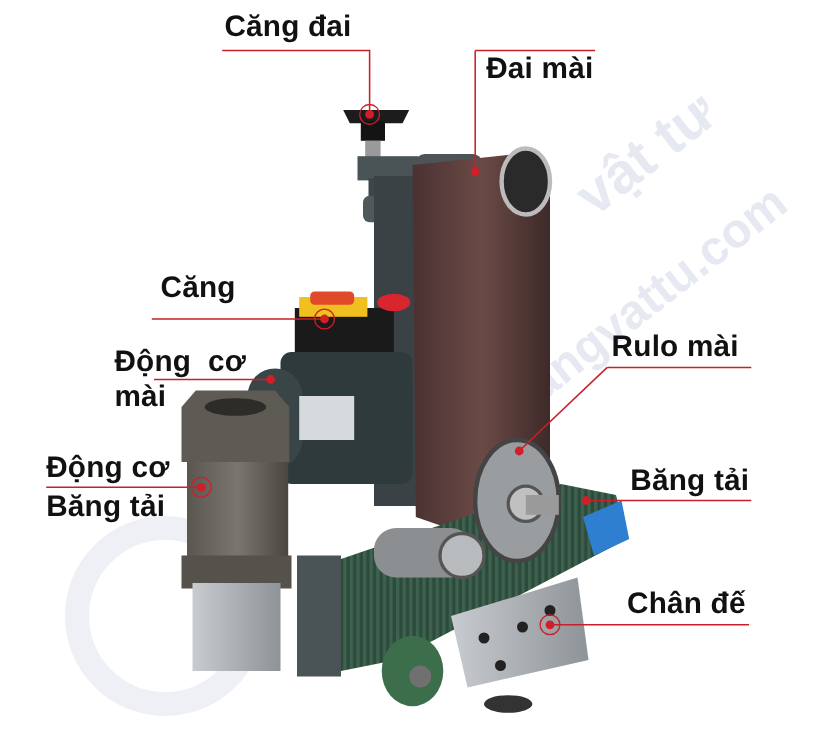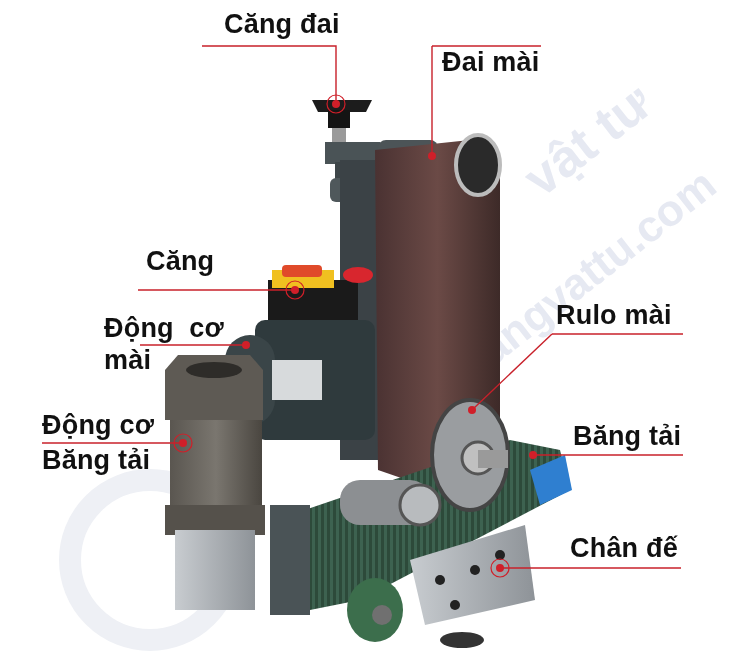--- a/index.html
+++ b/index.html
@@ -132,21 +132,21 @@
       <circle cx="500" cy="568" r="4"></circle>
     </g>
     <g fill="none" stroke="#d01f29" stroke-width="1.2">
       <circle cx="336" cy="104" r="9"></circle>
         <circle cx="295" cy="290" r="9"></circle>
       <circle cx="183" cy="443" r="9"></circle>
         <circle cx="500" cy="568" r="9"></circle>
     </g>
   </svg>
 
-  <div class="label" style="left:224px;top:8px;">Căng đai</div>
+  <div class="label" style="left:204px;top:8px;">Căng đai</div>
   <div class="label" style="left:442px;top:10px;margin-top:36px;">Đai mài</div>
   <div class="label" style="left:146px;top:245px;">Căng</div>
   <div class="label" style="left:104px;top:312px;white-space:pre;">Động  cơ</div>
   <div class="label" style="left:104px;top:344px;">mài</div>
   <div class="label" style="left:556px;top:299px;text-align:right;">Rulo mài</div>
   <div class="label" style="left:42px;top:409px;">Động cơ</div>
   <div class="label" style="left:42px;top:444px;">Băng tải</div>
   <div class="label" style="left:573px;top:420px;">Băng tải</div>
   <div class="label" style="left:570px;top:532px;text-align:center;">Chân đế</div>
 </div>

